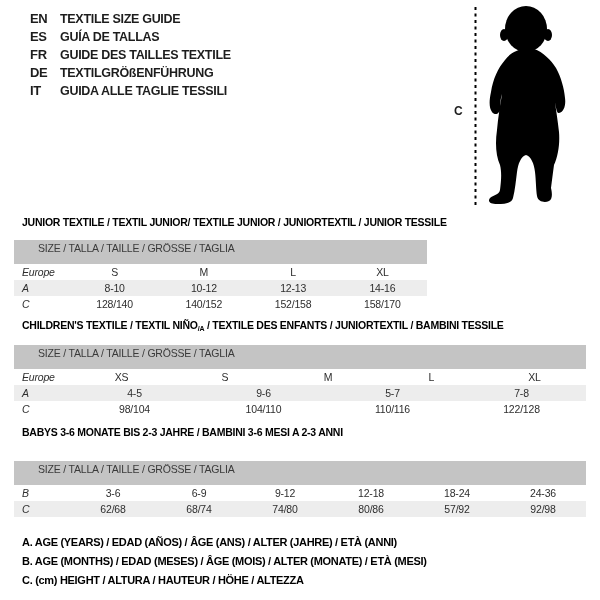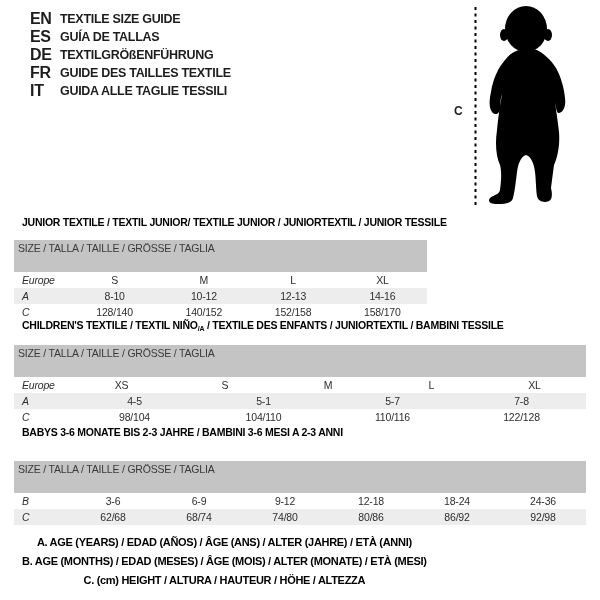--- a/index.html
+++ b/index.html
@@ -10,21 +10,21 @@
     background:#ffffff;
     font-family:"Liberation Sans", sans-serif;
     color:#1d1d1d;
     overflow:hidden;
   }
 
   
   .lang-list { position:absolute; left:22px; top:10px; }
   .lang-row { display:flex; height:18px; line-height:18px; }
   .lang-code {
-    width:38px; font-size:16px; font-weight:bold; letter-spacing:-0.3px;padding-left:8px;
+    width:38px; font-size:13px; font-weight:bold; letter-spacing:-0.3px;padding-left:8px;
   }
   .lang-title {
     font-size:12.5px; font-weight:bold; letter-spacing:-0.3px; white-space:nowrap;text-align:right;
   }
 
   
   .figure-svg { position:absolute; left:450px; top:4px; }
   .c-label {
     position:absolute; left:454px; top:104px;
     font-size:12px; font-weight:bold;
@@ -37,35 +37,35 @@
     white-space:nowrap; color:#000;
   }
   .section-title .subscript {
     font-size:7px; vertical-align:-2px; font-weight:bold;
   }
   #title-babies { line-height:15.5px; }
 
   
   .tbl { position:absolute; }
   .sizebar {
-    height:32px; line-height:16px;
+    height:24px; line-height:16px;
     background:#c4c4c4;
-    padding-left:4px;
+    padding-left:24px;
     font-size:10.5px; letter-spacing:-0.2px; color:#3a3a3a;
   }
   .trow {
     display:flex; height:16px; line-height:16px;
     font-size:10.5px; letter-spacing:-0.2px; color:#2e2e2e;
   }
   .trow.shaded { background:#ededed; }
   .rlabel { width:56px; padding-left:8px;font-style:italic; }
   .cell { flex:1; text-align:center; }
 
   
-  .notes { position:absolute; left:22px; top:533px;text-align:center; }
+  .notes { position:absolute; left:22px; top:533px; }
   .note-line {
     height:19px; line-height:19px;
     font-size:11px; font-weight:bold; letter-spacing:-0.3px; white-space:nowrap;
     color:#000;
   }
 </style>
 </head>
 <body>
 
 <div class="page">
@@ -73,26 +73,26 @@
   <div class="lang-list">
     <div class="lang-row">
       <span class="lang-code">EN</span>
       <span class="lang-title">TEXTILE SIZE GUIDE</span>
     </div>
     <div class="lang-row">
       <span class="lang-code">ES</span>
       <span class="lang-title">GUÍA DE TALLAS</span>
     </div>
     <div class="lang-row">
+      <span class="lang-code">FR</span>
+      <span class="lang-title">GUIDE DES TAILLES TEXTILE</span>
+    </div>
+    <div class="lang-row">
       <span class="lang-code">DE</span>
       <span class="lang-title">TEXTILGRÖßENFÜHRUNG</span>
-    </div>
-    <div class="lang-row">
-      <span class="lang-code">FR</span>
-      <span class="lang-title">GUIDE DES TAILLES TEXTILE</span>
     </div>
     <div class="lang-row">
       <span class="lang-code">IT</span>
       <span class="lang-title">GUIDA ALLE TAGLIE TESSILI</span>
     </div>
   </div>
 
   <span class="c-label">C</span>
   <svg class="figure-svg" width="145" height="205" viewBox="0 0 145 205">
     <line x1="25.5" y1="3" x2="25.5" y2="201" stroke="#000000" stroke-width="2" stroke-dasharray="3 3.5"></line>
@@ -162,21 +162,21 @@
       <span class="rlabel">Europe</span>
       <span class="cell">XS</span>
       <span class="cell">S</span>
       <span class="cell">M</span>
       <span class="cell">L</span>
       <span class="cell">XL</span>
     </div>
     <div class="trow shaded">
       <span class="rlabel">A</span>
       <span class="cell">4-5</span>
-      <span class="cell">5-1</span>
+      <span class="cell">9-6</span>
       <span class="cell">5-7</span>
       <span class="cell">7-8</span>
     </div>
     <div class="trow">
       <span class="rlabel">C</span>
       <span class="cell">98/104</span>
       <span class="cell">104/110</span>
       <span class="cell">110/116</span>
       <span class="cell">122/128</span>
     </div>
@@ -195,21 +195,21 @@
       <span class="cell">12-18</span>
       <span class="cell">18-24</span>
       <span class="cell">24-36</span>
     </div>
     <div class="trow shaded">
       <span class="rlabel">C</span>
       <span class="cell">62/68</span>
       <span class="cell">68/74</span>
       <span class="cell">74/80</span>
       <span class="cell">80/86</span>
-      <span class="cell">86/92</span>
+      <span class="cell">57/92</span>
       <span class="cell">92/98</span>
     </div>
   </div>
 
   <div class="notes">
     <div class="note-line">A. AGE (YEARS) / EDAD (AÑOS) / ÂGE (ANS) / ALTER (JAHRE) / ETÀ (ANNI)</div>
     <div class="note-line">B. AGE (MONTHS) / EDAD (MESES) / ÂGE (MOIS) / ALTER (MONATE) / ETÀ (MESI)</div>
     <div class="note-line">C. (cm) HEIGHT / ALTURA / HAUTEUR / HÖHE / ALTEZZA</div>
   </div>
 

